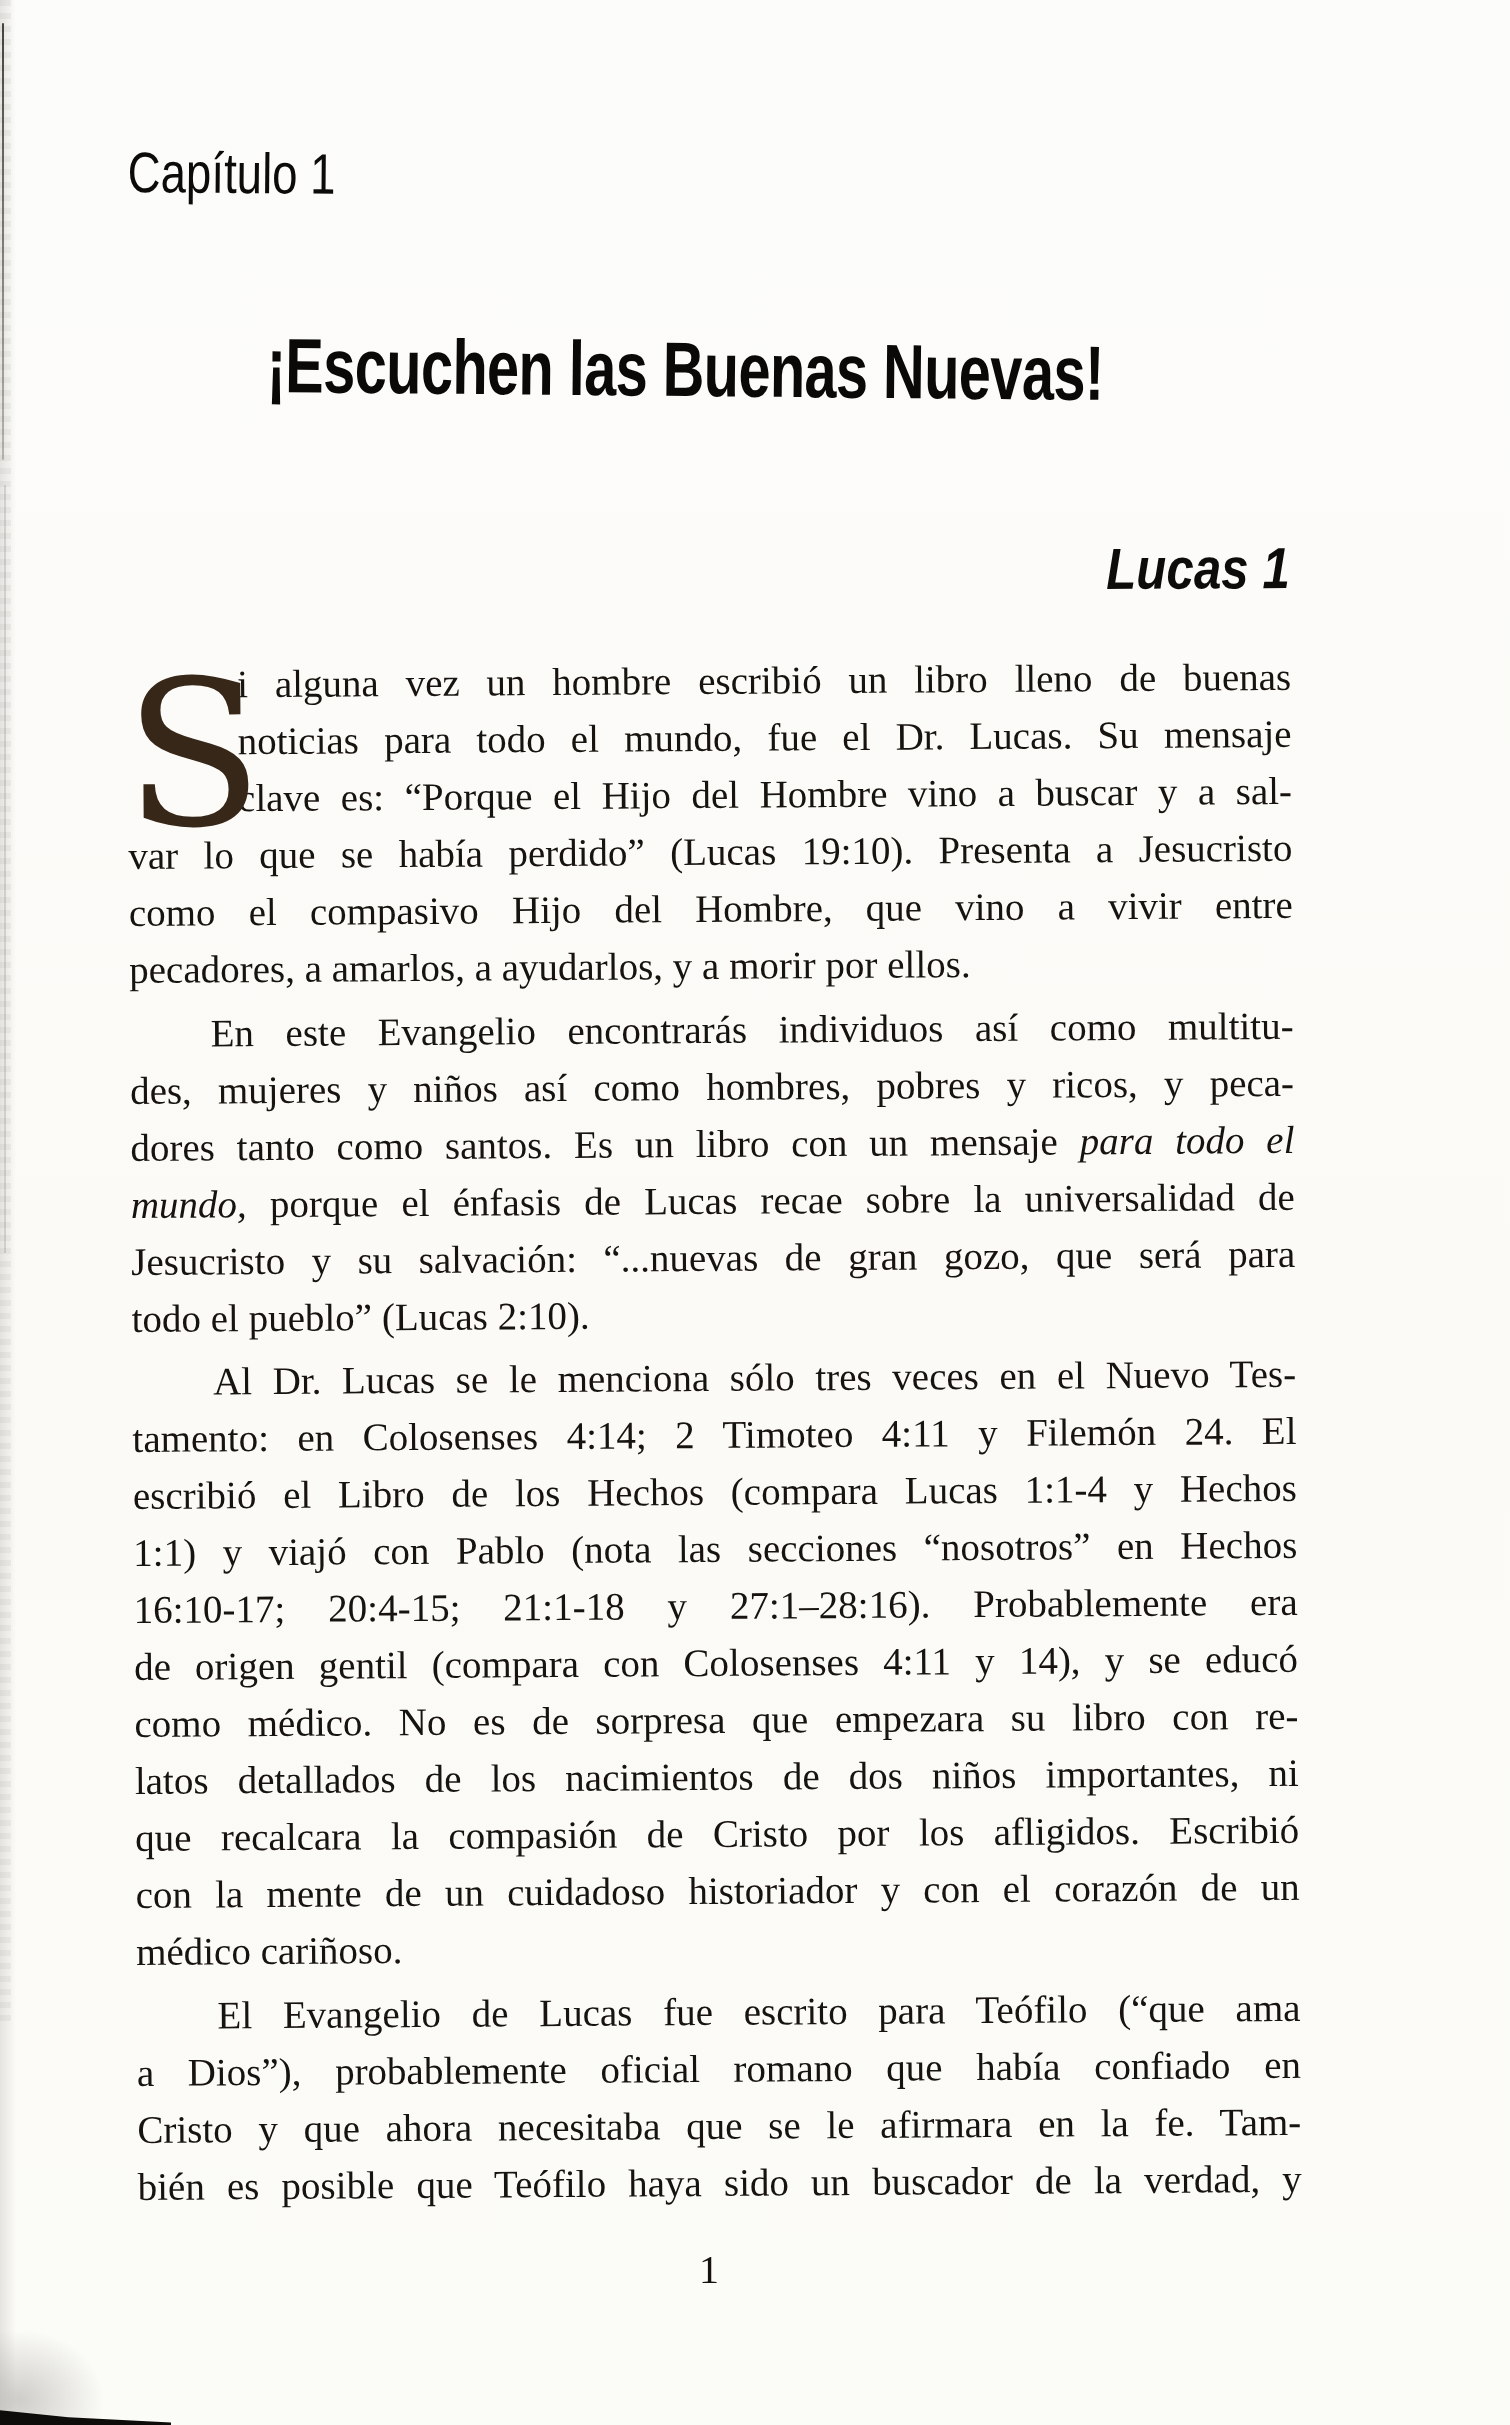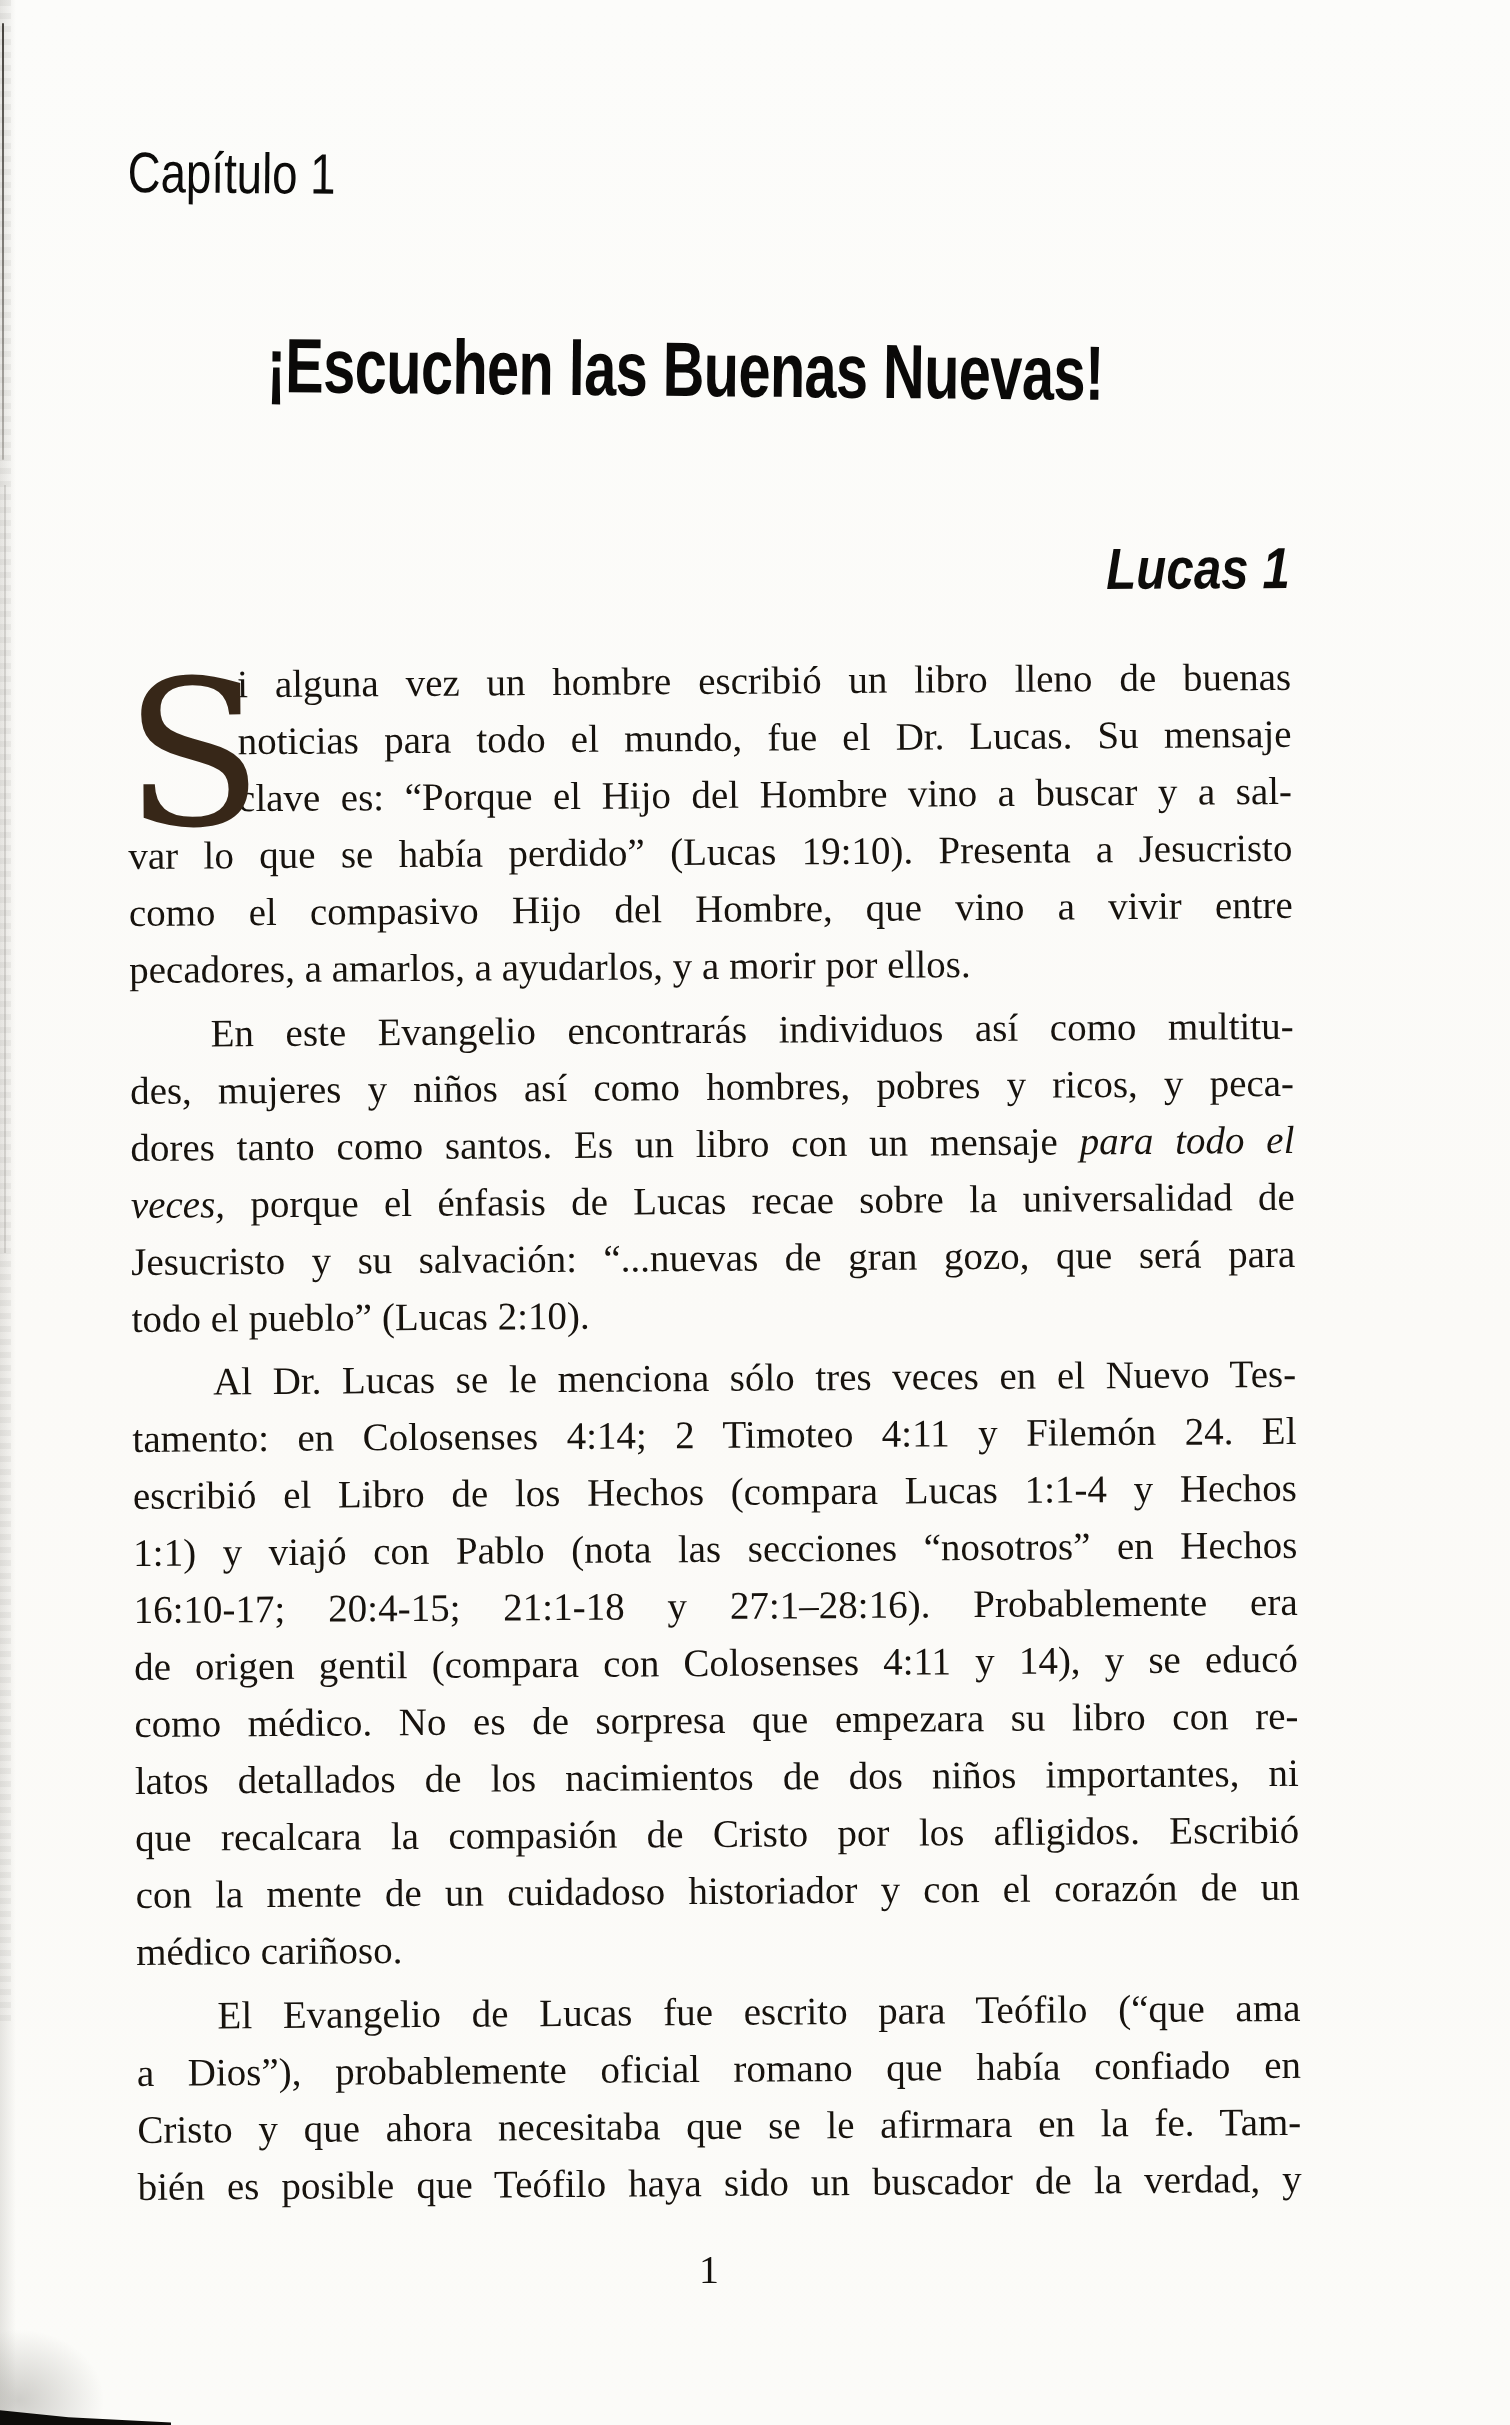--- a/index.html
+++ b/index.html
@@ -132,21 +132,21 @@
         <div class="line">noticias para todo el mundo, fue el Dr. Lucas. Su mensaje</div>
         <div class="line">clave es: “Porque el Hijo del Hombre vino a buscar y a sal-</div>
         <div class="line">var lo que se había perdido” (Lucas 19:10). Presenta a Jesucristo</div>
         <div class="line">como el compasivo Hijo del Hombre, que vino a vivir entre</div>
         <div class="line endline">pecadores, a amarlos, a ayudarlos, y a morir por ellos.</div>
       </div>
       <div class="para">
         <div class="line indent">En este Evangelio encontrarás individuos así como multitu-</div>
         <div class="line">des, mujeres y niños así como hombres, pobres y ricos, y peca-</div>
         <div class="line">dores tanto como santos. Es un libro con un mensaje <em>para todo el</em></div>
-        <div class="line"><em>veces,</em> porque el énfasis de Lucas recae sobre la universalidad de</div>
+        <div class="line"><em>mundo,</em> porque el énfasis de Lucas recae sobre la universalidad de</div>
         <div class="line">Jesucristo y su salvación: “...nuevas de gran gozo, que será para</div>
         <div class="line endline">todo el pueblo” (Lucas 2:10).</div>
       </div>
       <div class="para">
         <div class="line indent">Al Dr. Lucas se le menciona sólo tres veces en el Nuevo Tes-</div>
         <div class="line">tamento: en Colosenses 4:14; 2 Timoteo 4:11 y Filemón 24. El</div>
         <div class="line">escribió el Libro de los Hechos (compara Lucas 1:1-4 y Hechos</div>
         <div class="line">1:1) y viajó con Pablo (nota las secciones “nosotros” en Hechos</div>
         <div class="line">16:10-17; 20:4-15; 21:1-18 y 27:1–28:16). Probablemente era</div>
         <div class="line">de origen gentil (compara con Colosenses 4:11 y 14), y se educó</div>

